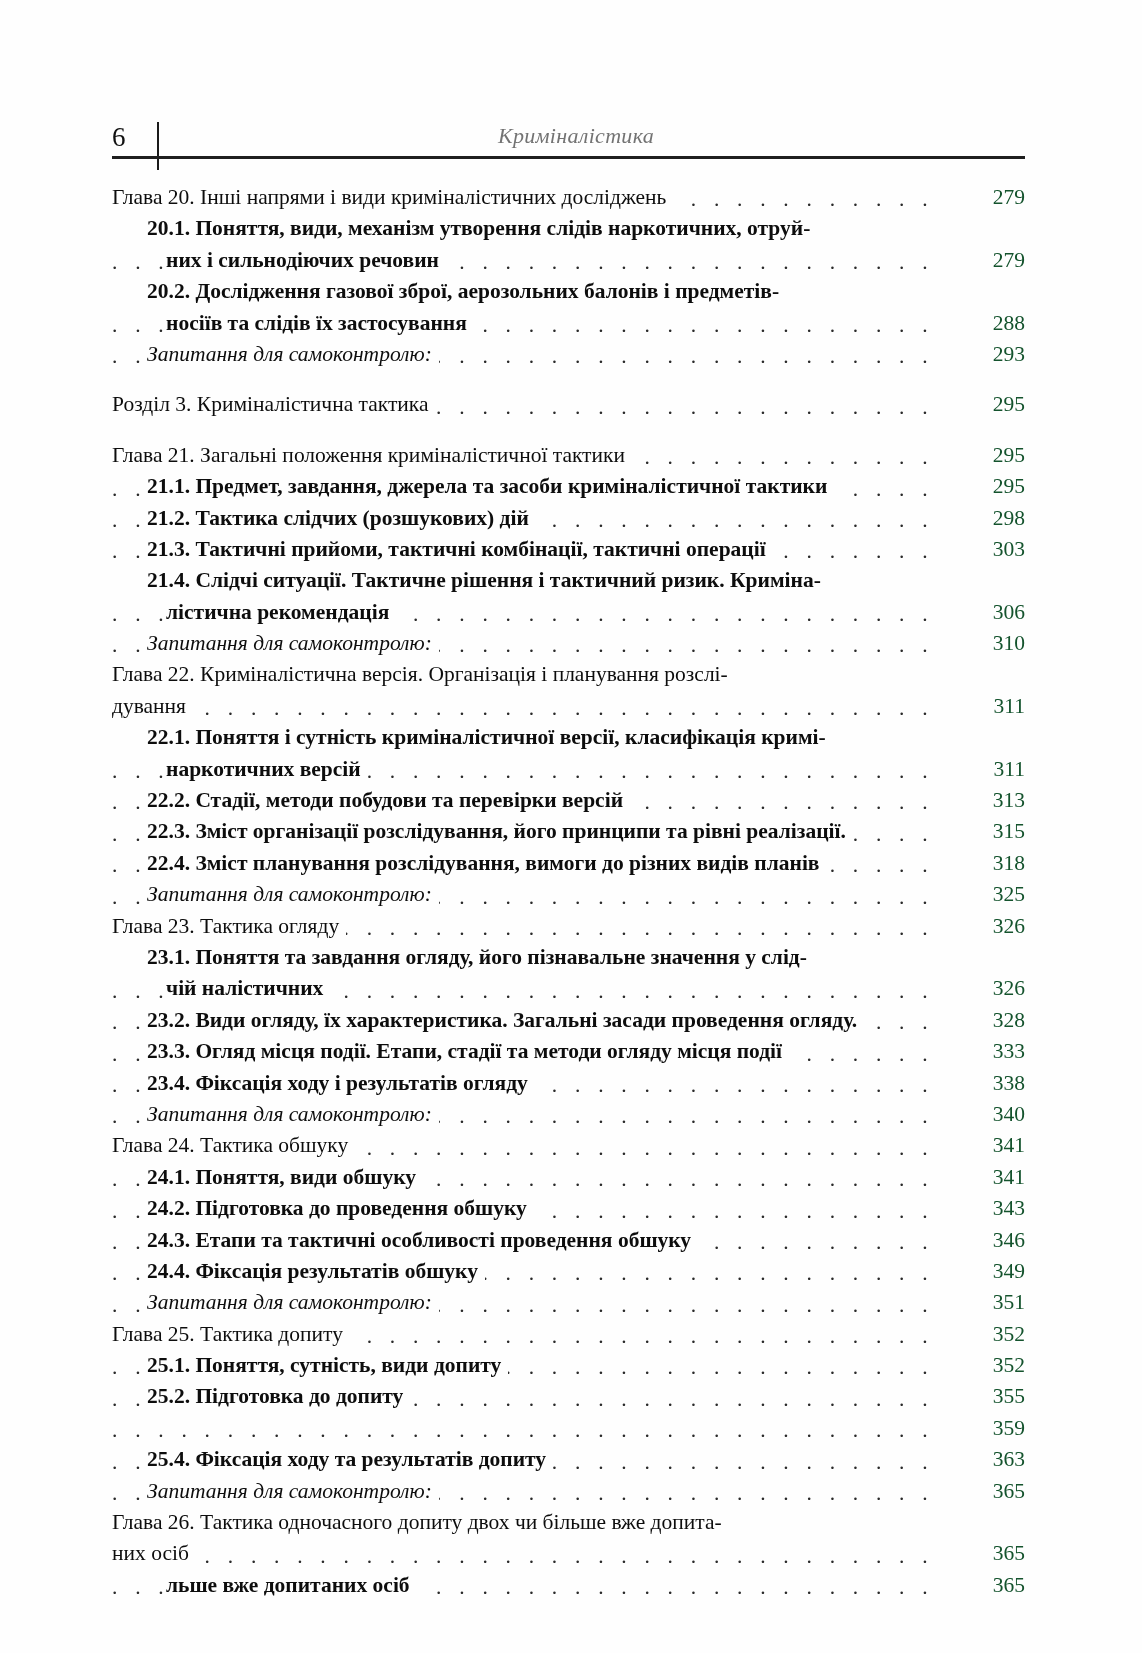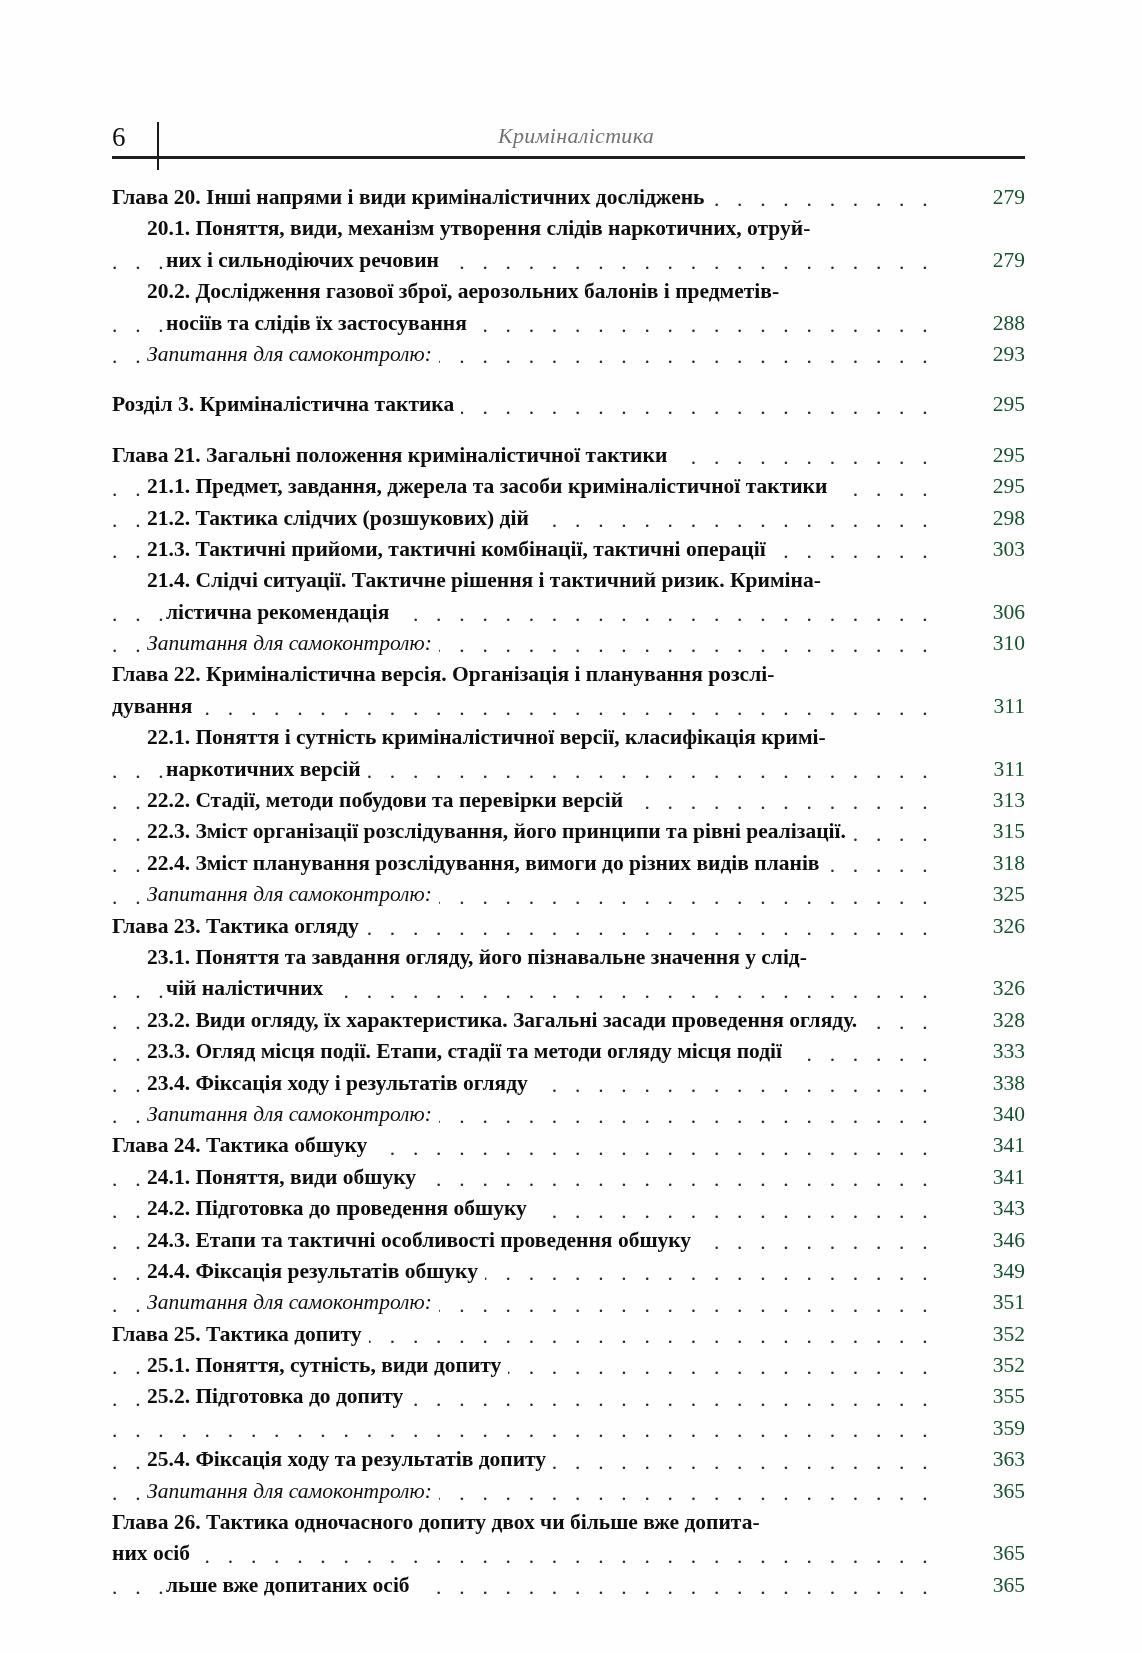--- a/index.html
+++ b/index.html
@@ -137,21 +137,21 @@
     text-align: right;
     font-size: 21.5px;
     line-height: 31.4px;
     font-family: "Liberation Serif", "DejaVu Serif", serif;
     color: #14532d;
   }
 
   
   .lvl-chapter .txt,
   .lvl-section .txt {
-    font-weight: bold;
+    font-weight: normal;
     text-align: center;
   }
   .lvl-sub .txt { font-weight: bold; }
   .lvl-quest .txt { font-style: italic; }
 
   .txt.i0 { left: 0px; }
   .txt.i1 { left: 35px; }
   .txt.i2 { left: 18px; margin-left: 36px; }
   .gap-md { height: 19px; }
 

